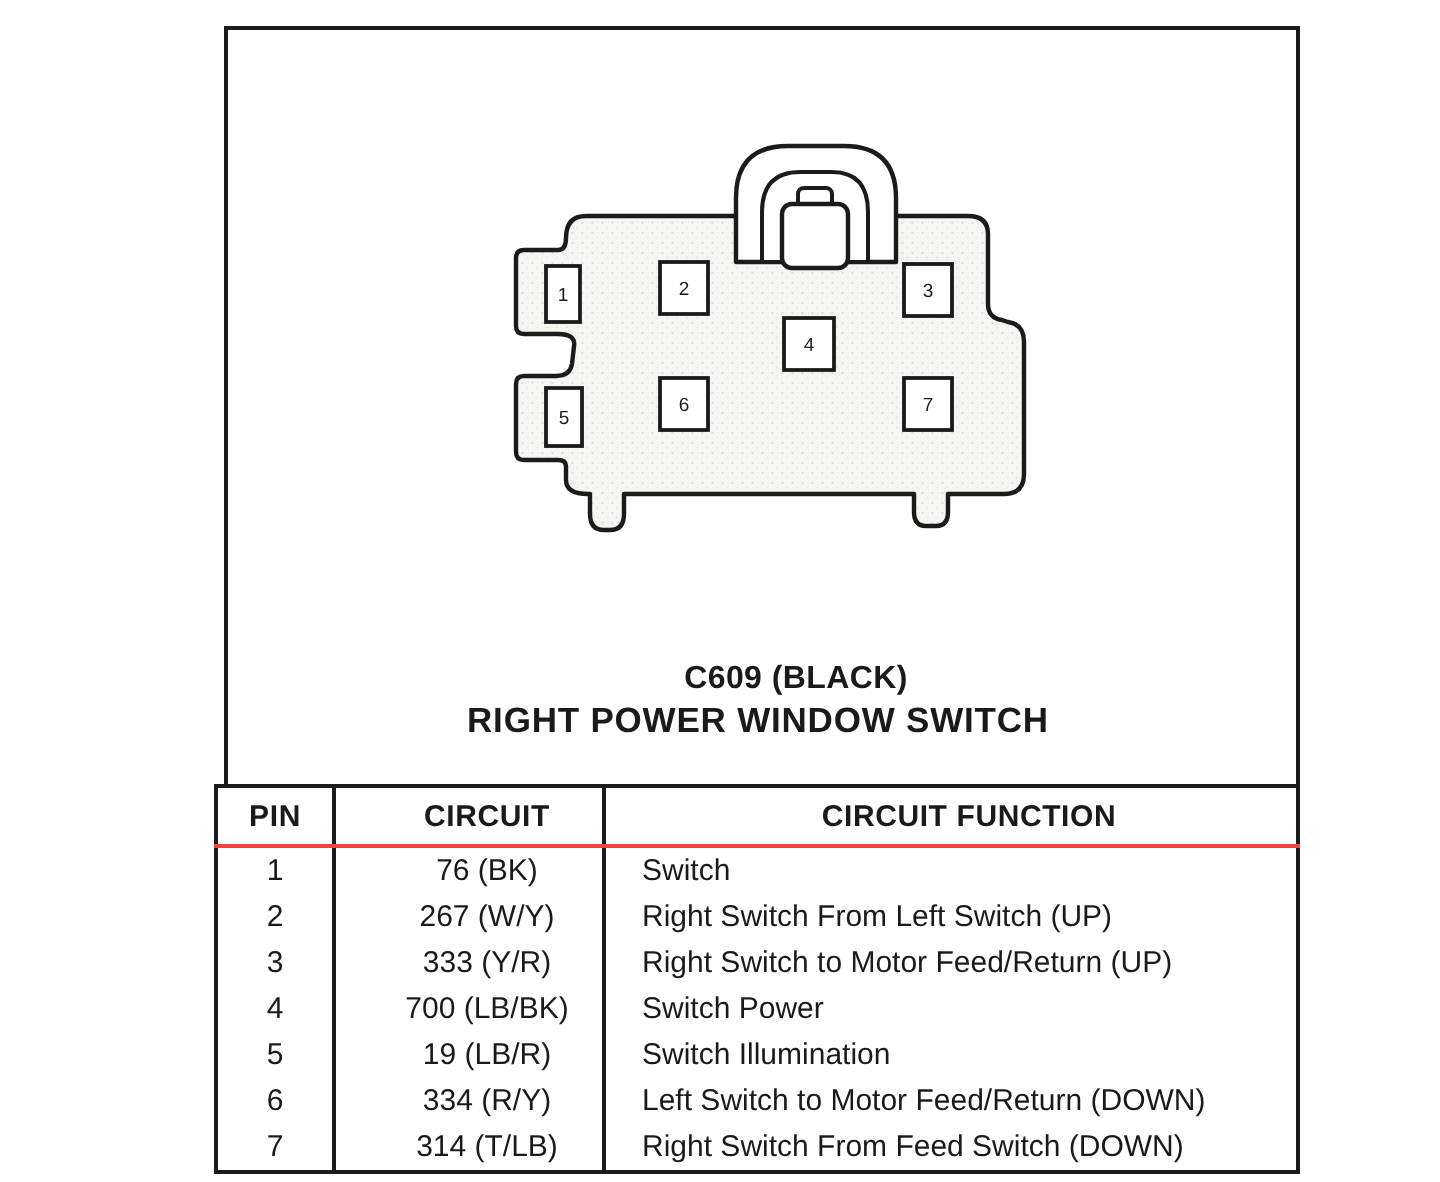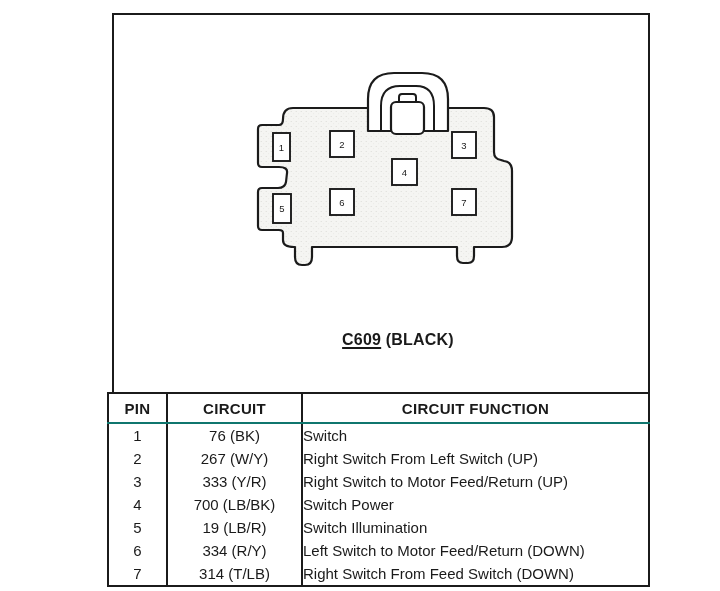--- a/index.html
+++ b/index.html
@@ -28,21 +28,20 @@
     width:542px;
     text-align:center;
     line-height:19px;
   }
   .title-line1{
     font-size:16px;
     font-weight:bold;
     letter-spacing:0.2px;
   }
   .title-line1 .underlined{
-    text-decoration:underline;
     text-underline-offset:2px;
     text-decoration-thickness:1.5px;
     margin-left:38px;
   }
   .title-line2{
     font-size:17.5px;
     font-weight:bold;
     letter-spacing:0.4px;
     margin-top:2px;
   }
@@ -62,25 +61,26 @@
   }
   table.pinout col.c-pin{width:59px;}
   table.pinout col.c-circuit{width:135px;}
   table.pinout th{
     height:28px;
     font-size:15px;
     font-weight:bold;
     text-align:center;
     vertical-align:middle;
     letter-spacing:0.3px;
-    border-bottom:2px solid #0f766e;
+    border-bottom:2px solid #ef4444;
     padding:0;
   }
   table.pinout th.sep, table.pinout td.sep{
     border-left:2px solid #1b1b1b;
+    padding-left:18px;
   }
   table.pinout td{
     height:23px;
     font-size:15px;
     vertical-align:middle;
     padding:0;
     white-space:nowrap;
   }
   td.cell-pin{text-align:center;}
   td.cell-circuit{text-align:center;}
@@ -145,20 +145,21 @@
       <text x="342" y="205.5">6</text>
       <text x="464" y="205.5">7</text>
     </g>
   </svg>
 
   <div class="title-block">
     <div class="title-line1">
       <span class="underlined">C609</span>
       <span>(BLACK)</span>
     </div>
+    <div class="title-line2">RIGHT POWER WINDOW SWITCH</div>
   </div>
 
   <table class="pinout">
     <colgroup>
       <col class="c-pin">
         <col class="c-circuit">
         <col class="c-function">
     </colgroup>
     <thead>
       <tr>

